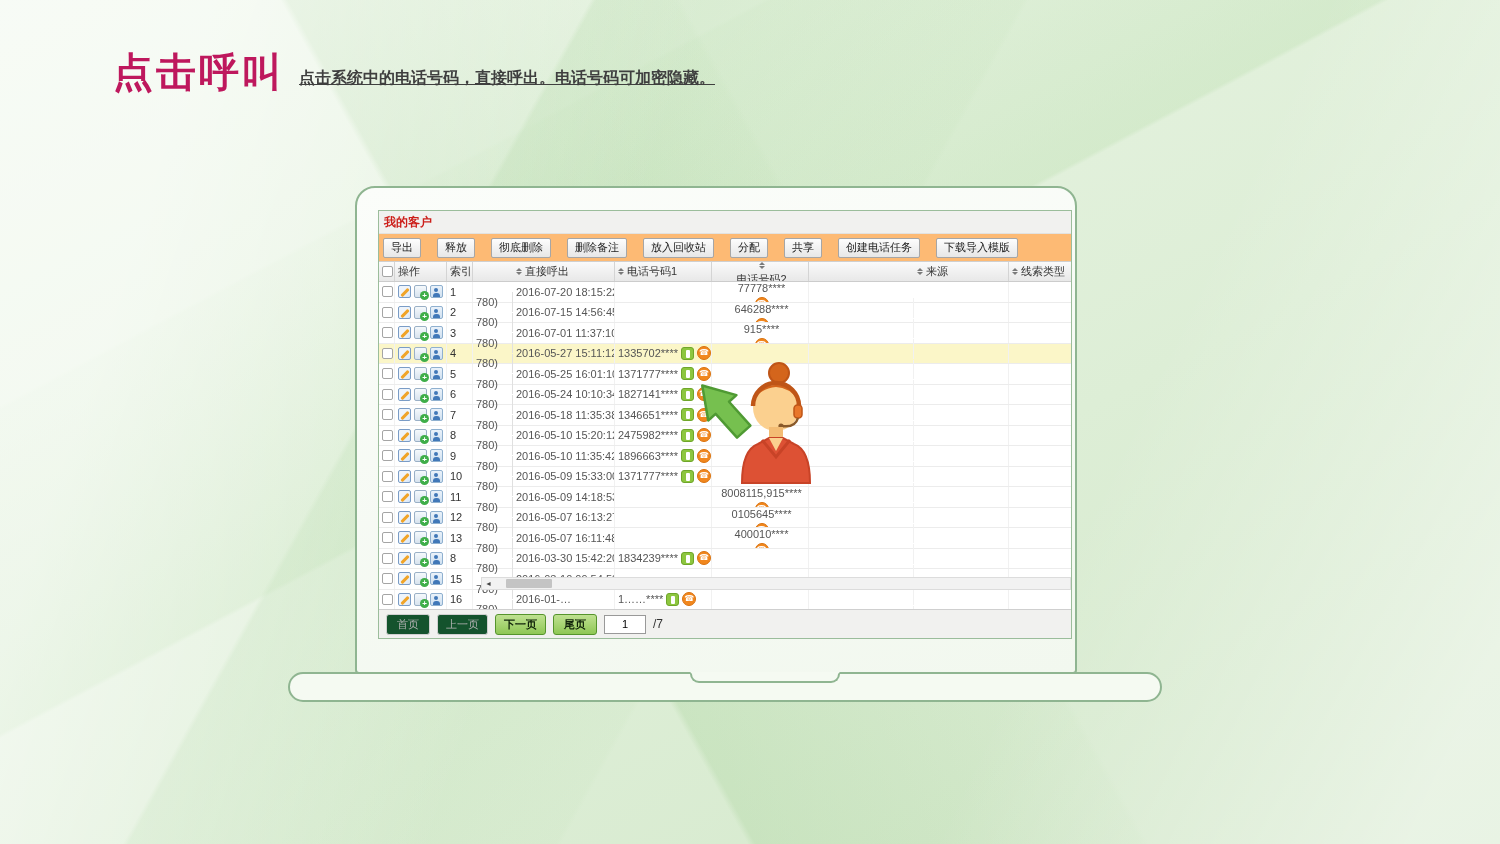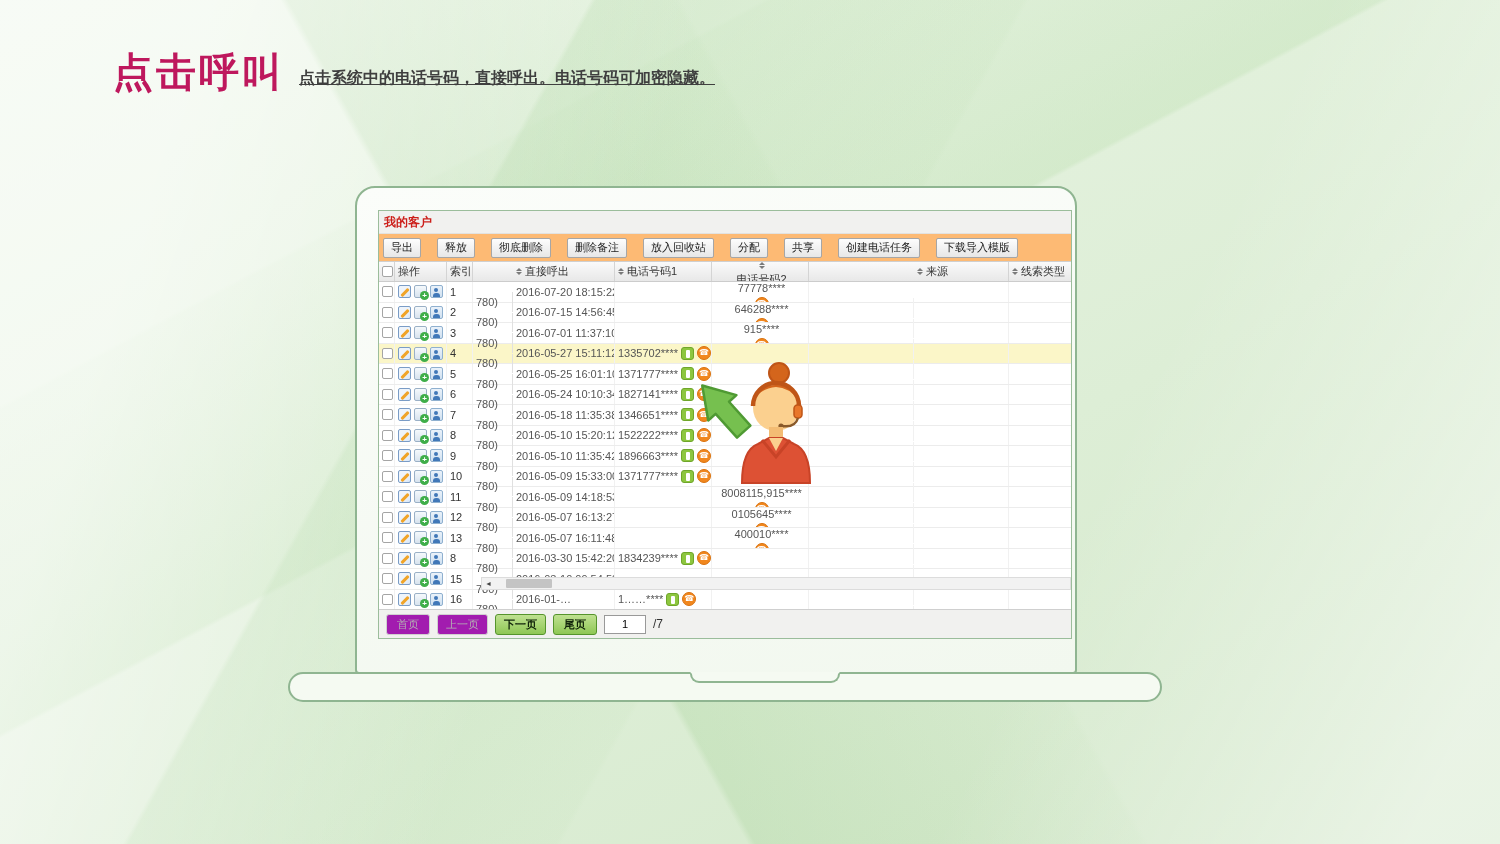--- a/index.html
+++ b/index.html
@@ -72,21 +72,21 @@
     font-size:8px; line-height:12px; text-align:center; color:#fff; }
   
   .hscroll{ position:absolute; left:102px; top:365.5px; width:590px; height:13px;
     background:#f2f2f2; border:1px solid #dcdcdc; display:flex; align-items:center; }
   .hs-arrow{ width:13px; text-align:center; font-size:7px; color:#444; line-height:11px; }
   .hs-thumb{ width:46px; height:9px; background:#c4c4c4; border-radius:1px; margin-left:11px; }
   
   .pager{ position:absolute; left:0; bottom:0; width:100%; height:29px; background:#f1f1ef;
     border-top:1px solid #cfcfcf; display:flex; align-items:center; gap:7px; padding-left:7px; }
   .pg{ height:21px; min-width:44px; padding:0 8px; font-size:11px; font-family:inherit; border-radius:3px; }
-  .pg.disabled{ background:#a21caf; border:1px solid #d0d0d0; color:#b3b3b3; }
+  .pg.disabled{ background:#14532d; border:1px solid #d0d0d0; color:#b3b3b3; }
   .pg.green{ background:linear-gradient(#bfe191,#8fc755); border:1px solid #55942c; color:#10230a; font-weight:bold; }
   .pg-input{ width:42px; height:19px; border:1px solid #999; text-align:center; font-size:11px; font-family:inherit; background:#fff; }
   .pg-total{ font-size:12px; color:#333; }
   
   .illus{ position:absolute; left:330px; top:170px; z-index:5; }
 </style>
 </head>
 <body>
 
 <div class="hero">
@@ -336,21 +336,21 @@
           </div>
           <div class="tcell c1">
             <span class="ic ic-edit"></span>
             <span class="ic ic-add"></span>
             <span class="ic ic-user"></span>
           </div>
           <div class="tcell c2">8</div>
           <div class="tcell c3">780)</div>
           <div class="tcell c4">2016-05-10 15:20:12</div>
           <div class="tcell c5">
-            <span>1522222****</span>
+            <span>2475982****</span>
             <span class="ic ic-mob"></span>
             <span class="ic ic-call"></span>
           </div>
           <div class="tcell c6">
             <span></span>
           </div>
           <div class="tcell c7"></div>
           <div class="tcell c8"></div>
           <div class="tcell c9"></div>
         </div>

